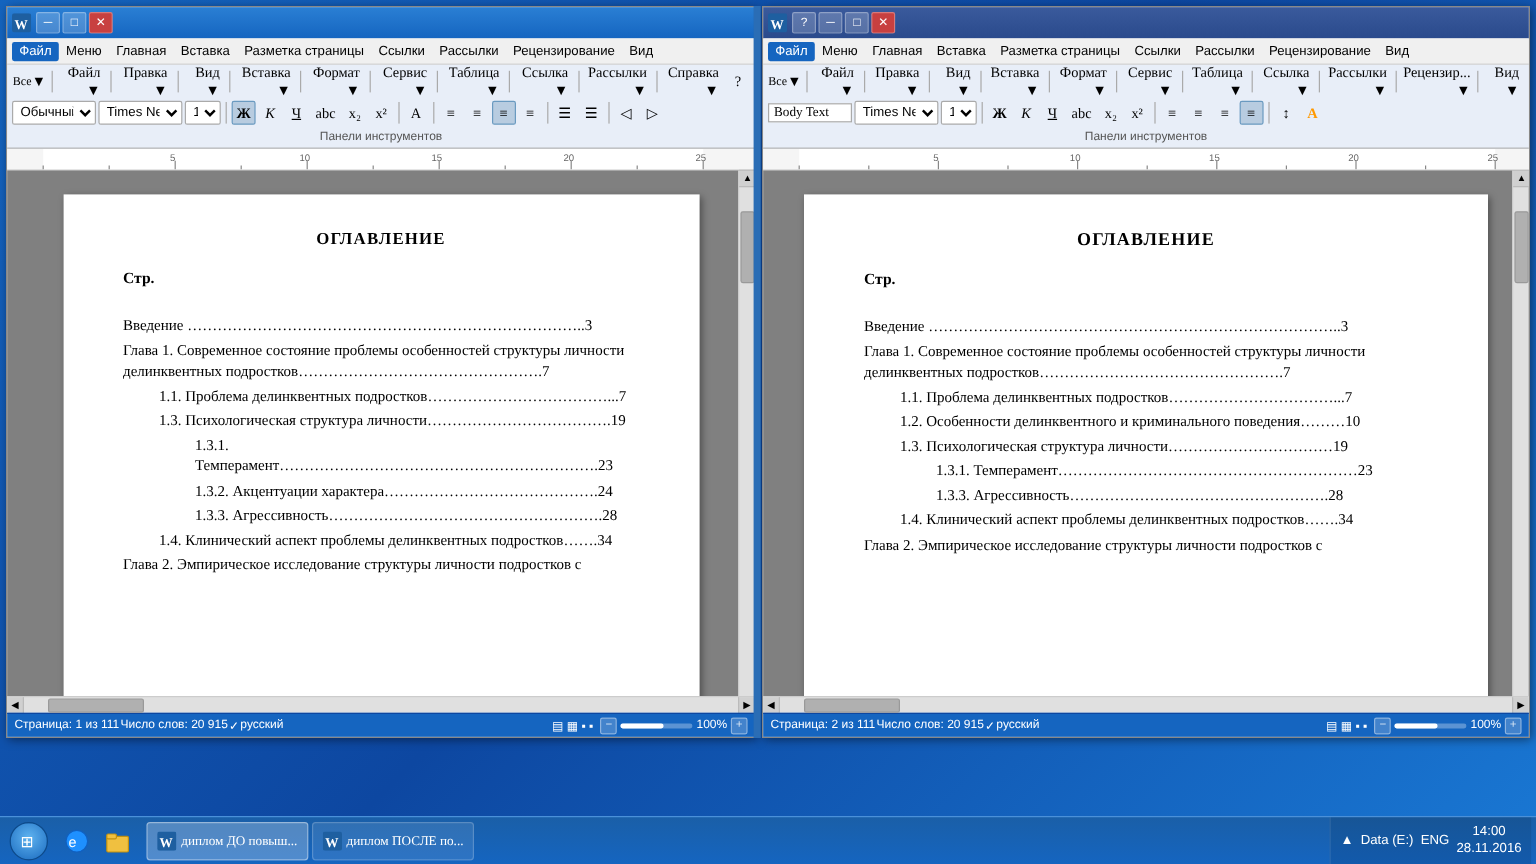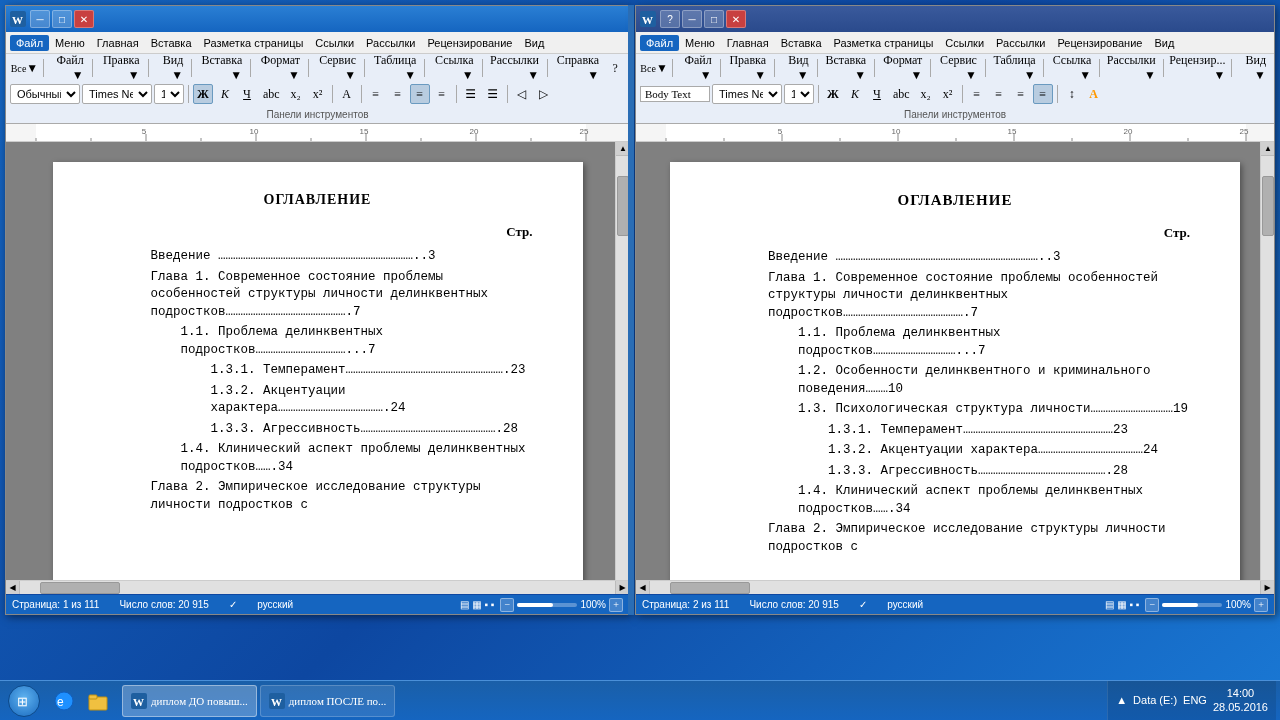--- a/index.html
+++ b/index.html
@@ -291,46 +291,44 @@
     
     .doc-title {
       text-align: center;
       font-size: 14px;
       font-weight: bold;
       font-family: 'Times New Roman', Times, serif;
       margin-bottom: 16px;
       letter-spacing: 1px;
     }
     .doc-strl {
-      text-align: right;
       font-size: 13px;
       font-weight: bold;
       font-family: 'Times New Roman', Times, serif;
-      margin-bottom: 8px;
+      margin-bottom: 23px;
     }
     .toc-entry {
       font-size: 12.5px;
-      font-family: Liberation Mono, monospace;
+      font-family: Liberation Serif, serif;
       margin-bottom: 3px;
       line-height: 1.4;
-      margin-left: 48px;
     }
     .toc-entry.indent1 { padding-left: 30px; }
     .toc-entry.indent2 { padding-left: 60px; }
 
     
     .status-bar {
       height: 20px;
       background: #1565c0;
       border-top: 1px solid #0d47a1;
       display: flex;
       align-items: center;
       padding: 0 6px;
       flex-shrink: 0;
-      gap: 20px;
+      gap: 1px;
     }
     .status-item {
       font-size: 10px;
       color: #fff;
       font-family: Arial, sans-serif;
       white-space: nowrap;
     }
     .status-right {
       margin-left: auto;
       display: flex;
@@ -572,20 +570,21 @@
   </div>
 
   <div class="doc-area">
     <div class="doc-scroll">
       <div class="doc-page">
         <div class="doc-title">ОГЛАВЛЕНИЕ</div>
         <div class="doc-strl">Стр.</div>
         <div class="toc-entry">Введение ……………………………………………………………………..3</div>
         <div class="toc-entry">Глава 1. Современное состояние проблемы особенностей структуры личности делинквентных подростков………………………………………….7</div>
         <div class="toc-entry indent1">1.1.    Проблема делинквентных подростков………………………………...7</div>
+        <div class="toc-entry indent1">1.3.    Психологическая структура личности……………………………….19</div>
         <div class="toc-entry indent2">1.3.1.    Темперамент……………………………………………………….23</div>
         <div class="toc-entry indent2">1.3.2.    Акцентуации характера…………………………………….24</div>
         <div class="toc-entry indent2">1.3.3.    Агрессивность……………………………………………….28</div>
         <div class="toc-entry indent1">1.4.    Клинический аспект проблемы делинквентных подростков…….34</div>
         <div class="toc-entry">Глава 2. Эмпирическое исследование структуры личности подростков с</div>
       </div>
     </div>
 
     <div class="v-scrollbar">
       <div class="scrollbar-arrow">▲</div>
@@ -730,21 +729,20 @@
     <div class="doc-scroll">
       <div class="doc-page" style="width:570px">
         <div class="doc-title" style="font-size:15px">ОГЛАВЛЕНИЕ</div>
         <div class="doc-strl">Стр.</div>
         <div class="toc-entry">Введение ………………………………………………………………………..3</div>
         <div class="toc-entry">Глава 1. Современное состояние проблемы особенностей структуры личности делинквентных подростков………………………………………….7</div>
         <div class="toc-entry indent1">1.1.    Проблема делинквентных подростков……………………………...7</div>
         <div class="toc-entry indent1">1.2.    Особенности делинквентного и криминального поведения………10</div>
         <div class="toc-entry indent1">1.3.    Психологическая структура личности……………………………19</div>
         <div class="toc-entry indent2">1.3.1.    Темперамент……………………………………………………23</div>
-        <div class="toc-entry indent2">1.3.2.    Акцентуации характера……………………………………24</div>
         <div class="toc-entry indent2">1.3.3.    Агрессивность…………………………………………….28</div>
         <div class="toc-entry indent1">1.4.    Клинический аспект проблемы делинквентных подростков…….34</div>
         <div class="toc-entry">Глава 2. Эмпирическое исследование структуры личности подростков с</div>
       </div>
     </div>
 
     <div class="v-scrollbar">
       <div class="scrollbar-arrow">▲</div>
       <div class="v-scrollbar-thumb"></div>
     </div>
@@ -819,16 +817,16 @@
       <span>диплом ПОСЛЕ по...</span>
     </div>
   </div>
 
   <div class="taskbar-tray">
     <span class="tray-text">▲</span>
     <span class="tray-text">Data (E:)</span>
     <span class="tray-text">ENG</span>
     <div class="tray-text">
       <div>14:00</div>
-      <div>28.05.2016</div>
+      <div>28.11.2016</div>
     </div>
   </div>
 </div>
 
 </body></html>

